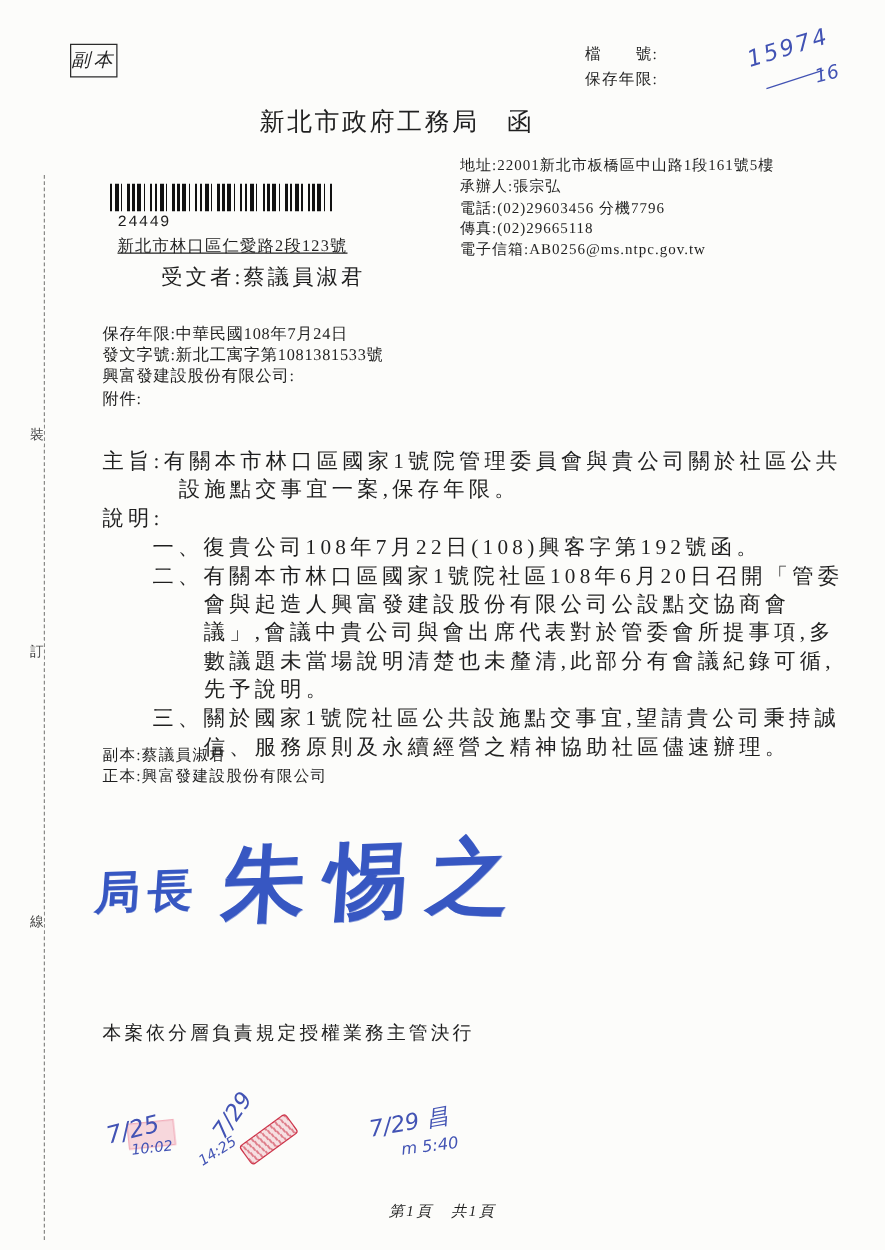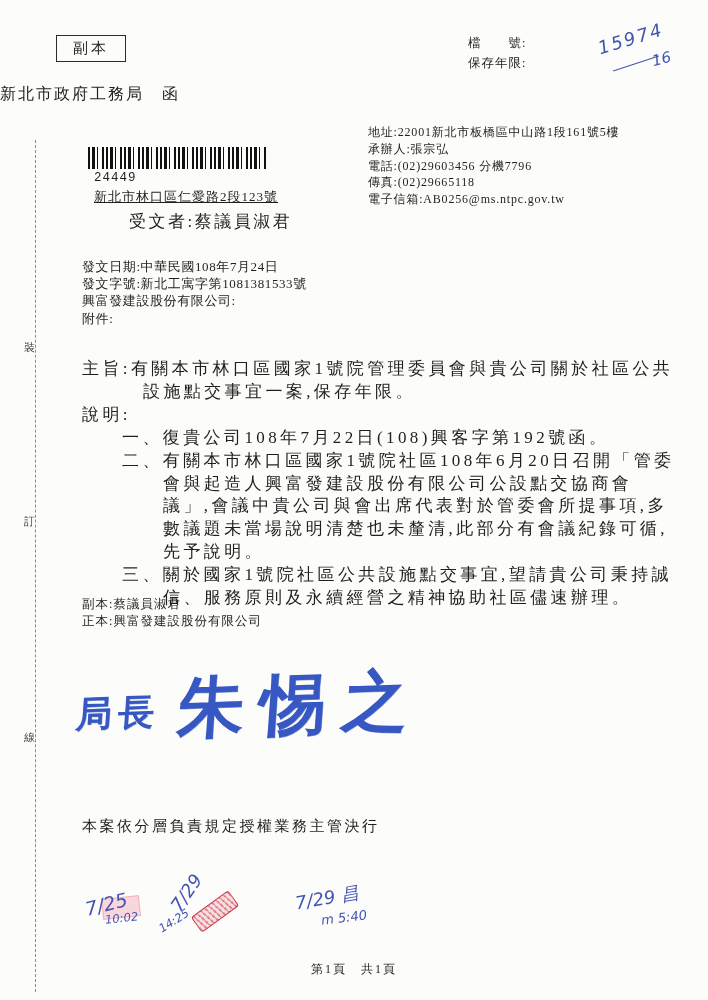--- a/index.html
+++ b/index.html
@@ -10,33 +10,33 @@
     font-family:"Liberation Serif","DejaVu Serif",serif;
     color:#1f1f1f;
   }
   
   .binding-line { position:absolute; left:35px; top:140px; height:852px; border-left:1px dashed #8a8a88; }
   .binding-mark { position:absolute; left:24px; font-size:11px; color:#444; background:#fcfcfa; padding:2px 0; }
   .mark-0 { top:338px; } .mark-1 { top:512px; } .mark-2 { top:728px; }
 
   
   .copy-stamp { position:absolute; left:56px; top:35px; border:1.5px solid #2b2b2b;
-    padding:3px 16px; font-size:15px; letter-spacing:3px; }
+    padding:3px 0; font-size:15px; letter-spacing:3px;font-style:italic; }
 
   
   .file-labels { position:absolute; left:468px; top:33px; font-size:12.5px; line-height:20px; letter-spacing:1px; }
 
   
   .hand { color:#4253b4; font-family:"DejaVu Sans","Liberation Sans",sans-serif; font-style:italic; }
   .hw-num { position:absolute; left:597px; top:28px; font-size:18px; transform:rotate(-17deg); letter-spacing:2px; }
   .hw-num2 { position:absolute; left:652px; top:50px; font-size:15px; transform:rotate(-14deg); }
   .hw-slash { position:absolute; left:612px; top:63px; width:48px; border-top:1.5px solid #4253b4; transform:rotate(-18deg); }
 
-  .doc-title { position:absolute; left:0; top:84px; width:635px; 
-    font-size:16px; letter-spacing:2px; font-weight:500; }
+  .doc-title { position:absolute; left:0; top:84px; width:635px; text-align:center;
+    font-size:20px; letter-spacing:2px; font-weight:500; }
 
   .contact { position:absolute; left:368px; top:124px; font-size:12px; line-height:16.8px; letter-spacing:0.8px; }
   .contact div { white-space:nowrap; }
 
   .barcode { position:absolute; left:88px; top:147px; width:178px; height:22px;
     background:repeating-linear-gradient(90deg,#111 0 2px,#fcfcfa 2px 4px,#111 4px 7px,#fcfcfa 7px 9px,#111 9px 10px,#fcfcfa 10px 14px,#111 14px 16px,#fcfcfa 16px 18px); }
   .barcode-number { position:absolute; left:94px; top:171px; font-size:12.5px;
     font-family:"Liberation Mono","DejaVu Sans Mono",monospace; letter-spacing:1px; }
   .recipient-address { position:absolute; left:94px; top:188px; font-size:13px; letter-spacing:1px;text-decoration:underline; }
   .recipient-line { position:absolute; left:94px; top:210px; font-size:17px; letter-spacing:2.5px;margin-left:35px; }
@@ -73,21 +73,21 @@
   .ann2 .t { margin:6px 0 0 -10px; transform:rotate(-32deg); }
   .red-seal { position:absolute; left:192px; top:902px; width:44px; height:17px;
     border:1.5px solid rgba(200,32,55,0.85); border-radius:3px;
     background:rgba(214,60,82,0.14) repeating-linear-gradient(78deg,rgba(198,30,52,0.50) 0 1.5px,transparent 1.5px 4.5px);
     transform:rotate(-36deg); }
   .ann3 { left:295px; top:886px; }
   .ann3 .d { transform:rotate(-10deg); font-size:18px; }
   .ann3 .t { margin:0 0 0 26px; transform:rotate(-7deg); font-size:13px; }
 
   .footer { position:absolute; left:0; top:961px; width:708px; text-align:center;
-    font-size:12px; letter-spacing:2px; }
+    font-size:12px; letter-spacing:2px;font-style:italic; }
 </style>
 </head>
 <body>
 
 <div class="page">
 
   <div class="binding-line"></div>
   <span class="binding-mark mark-0">裝</span>
   <span class="binding-mark mark-1">訂</span>
   <span class="binding-mark mark-2">線</span>
@@ -112,21 +112,21 @@
     <div>傳真:(02)29665118</div>
     <div>電子信箱:AB0256@ms.ntpc.gov.tw</div>
   </div>
 
   <div class="barcode"></div>
   <div class="barcode-number">24449</div>
   <div class="recipient-address">新北市林口區仁愛路2段123號</div>
   <div class="recipient-line">受文者:蔡議員淑君</div>
 
   <div class="meta">
-    <div>發文日期:中華民國108年7月24日</div>
+    <div>保存年限:中華民國108年7月24日</div>
     <div>發文字號:新北工寓字第1081381533號</div>
     <div>興富發建設股份有限公司:</div>
     <div>附件:</div>
   </div>
 
   <div class="body-text">
     <div class="subject"><span>主旨:</span><span>有關本市林口區國家1號院管理委員會與貴公司關於社區公共設施點交事宜一案,保存年限。</span></div>
     <div>說明:</div>
     <div class="item"><span>一、</span><span>復貴公司108年7月22日(108)興客字第192號函。</span></div>
     <div class="item"><span>二、</span><span>有關本市林口區國家1號院社區108年6月20日召開「管委會與起造人興富發建設股份有限公司公設點交協商會議」,會議中貴公司與會出席代表對於管委會所提事項,多數議題未當場說明清楚也未釐清,此部分有會議紀錄可循,先予說明。</span></div>

